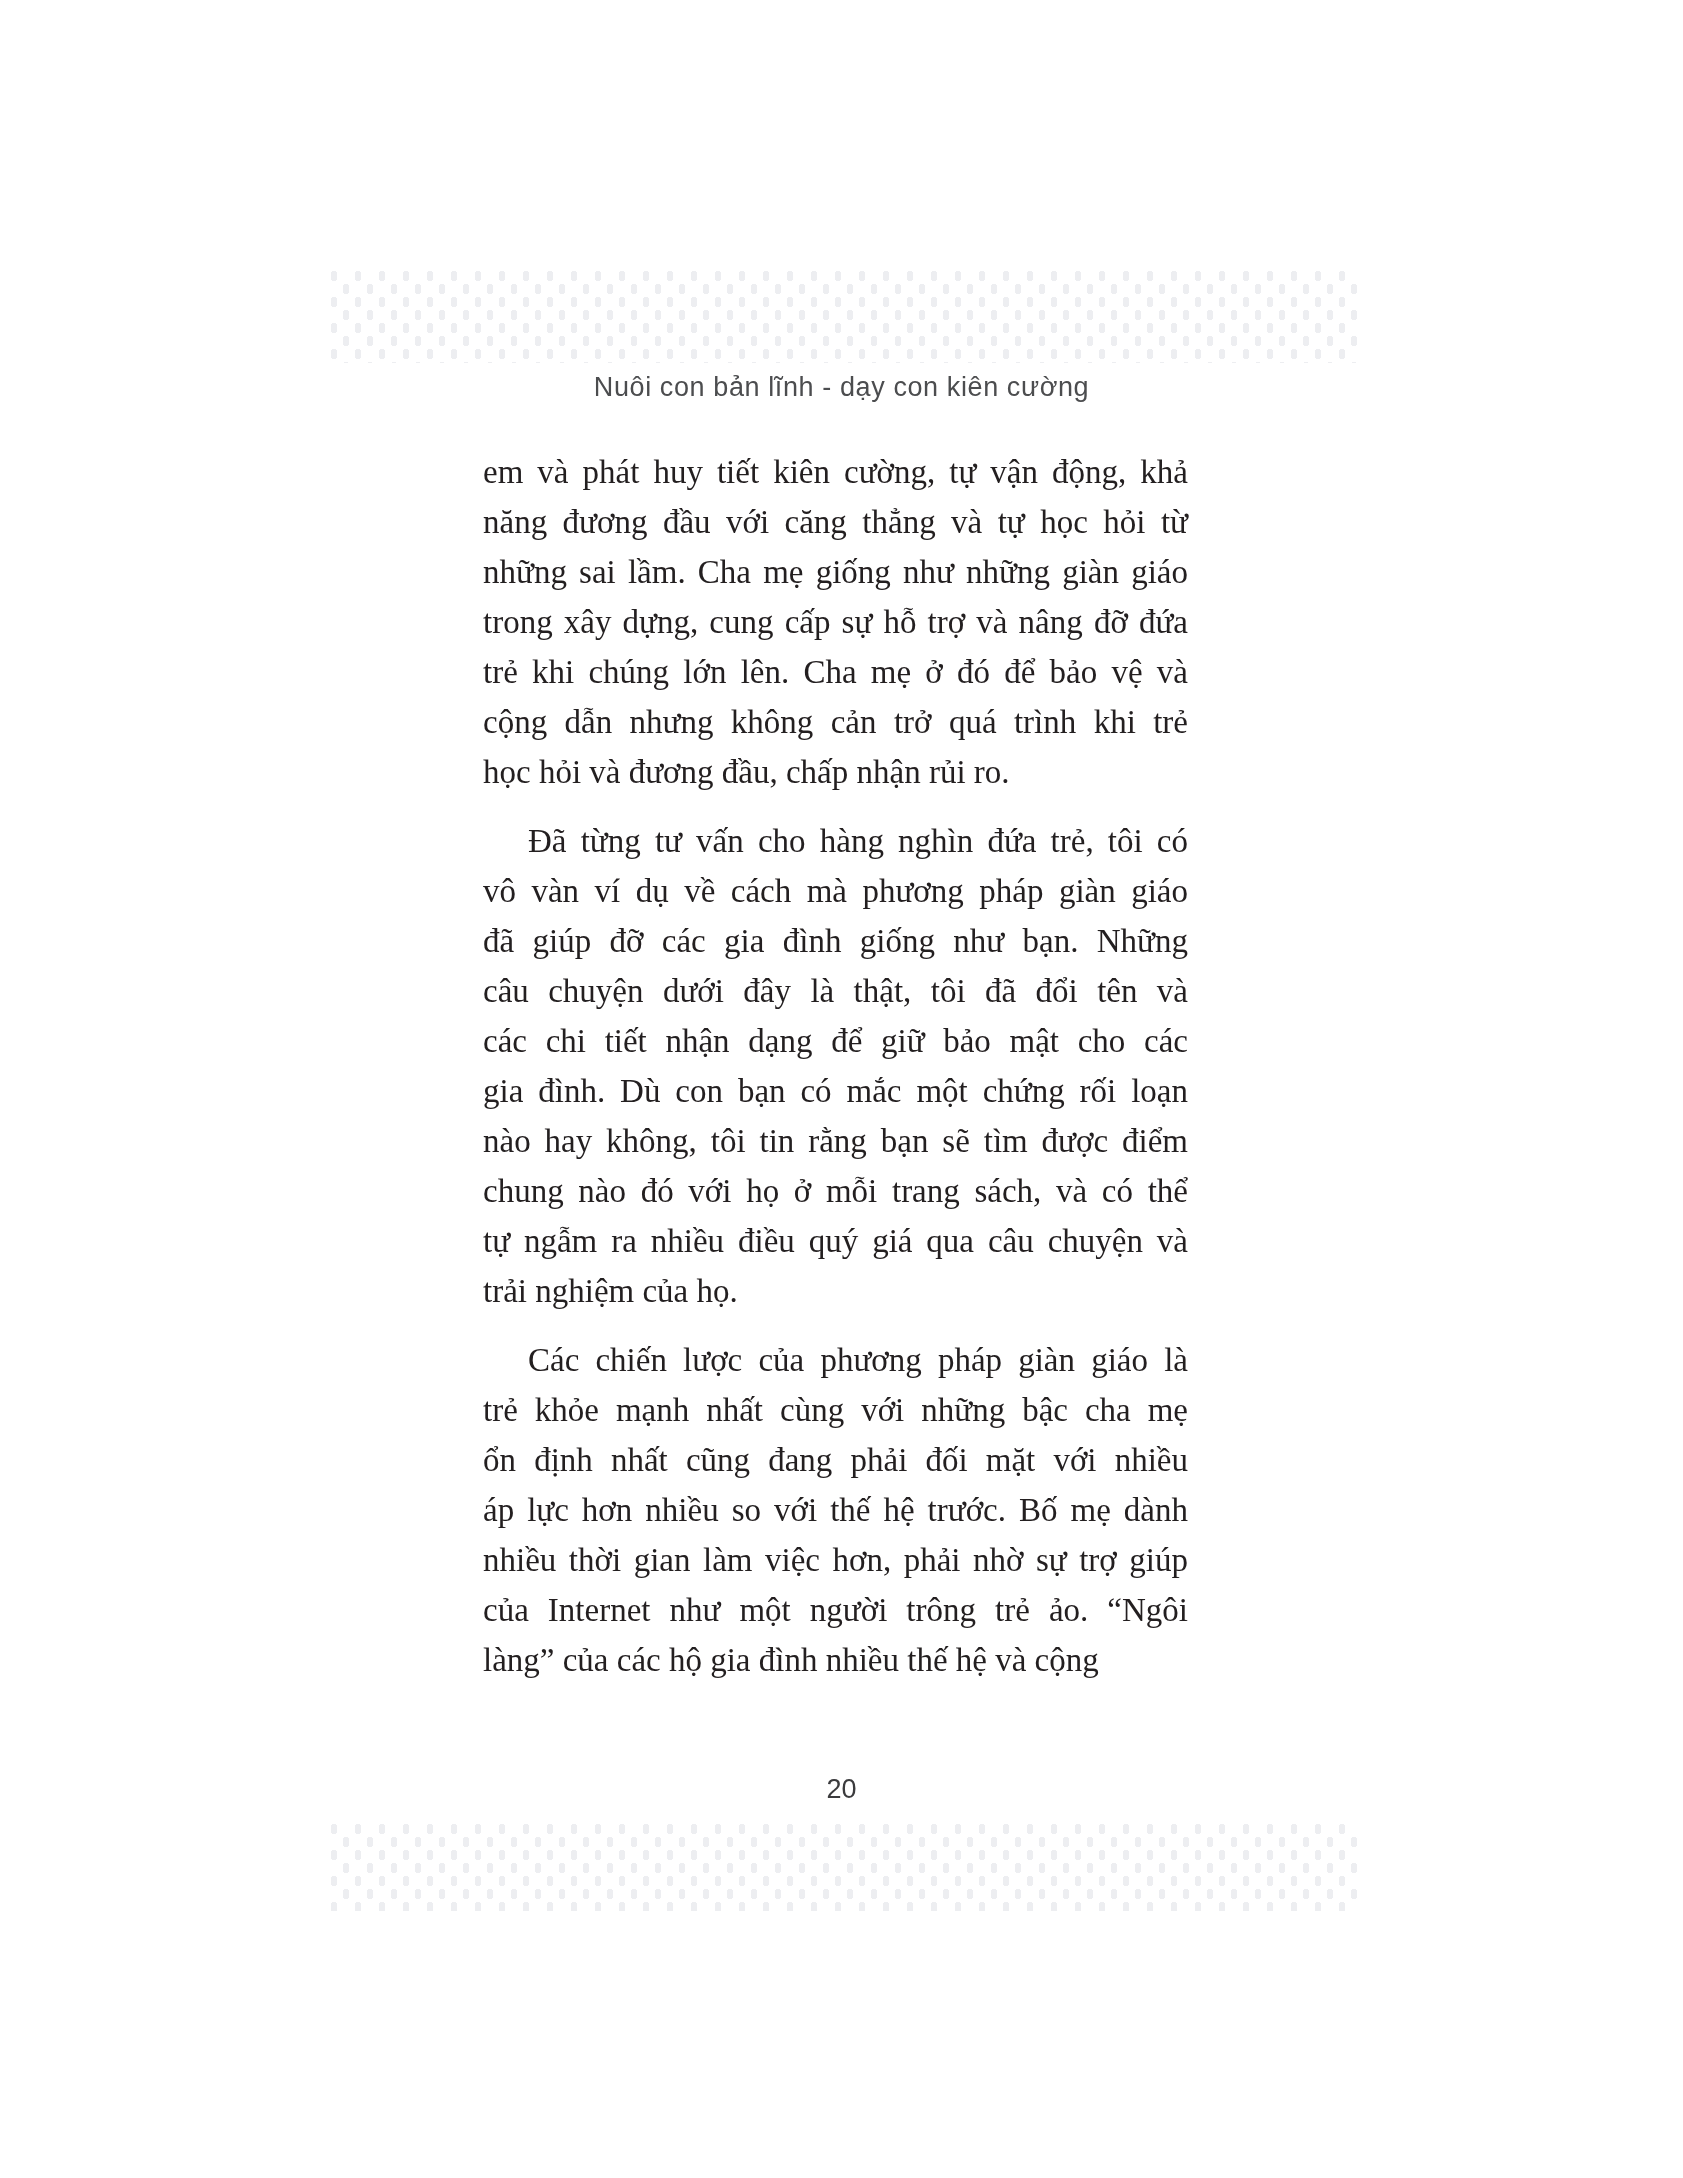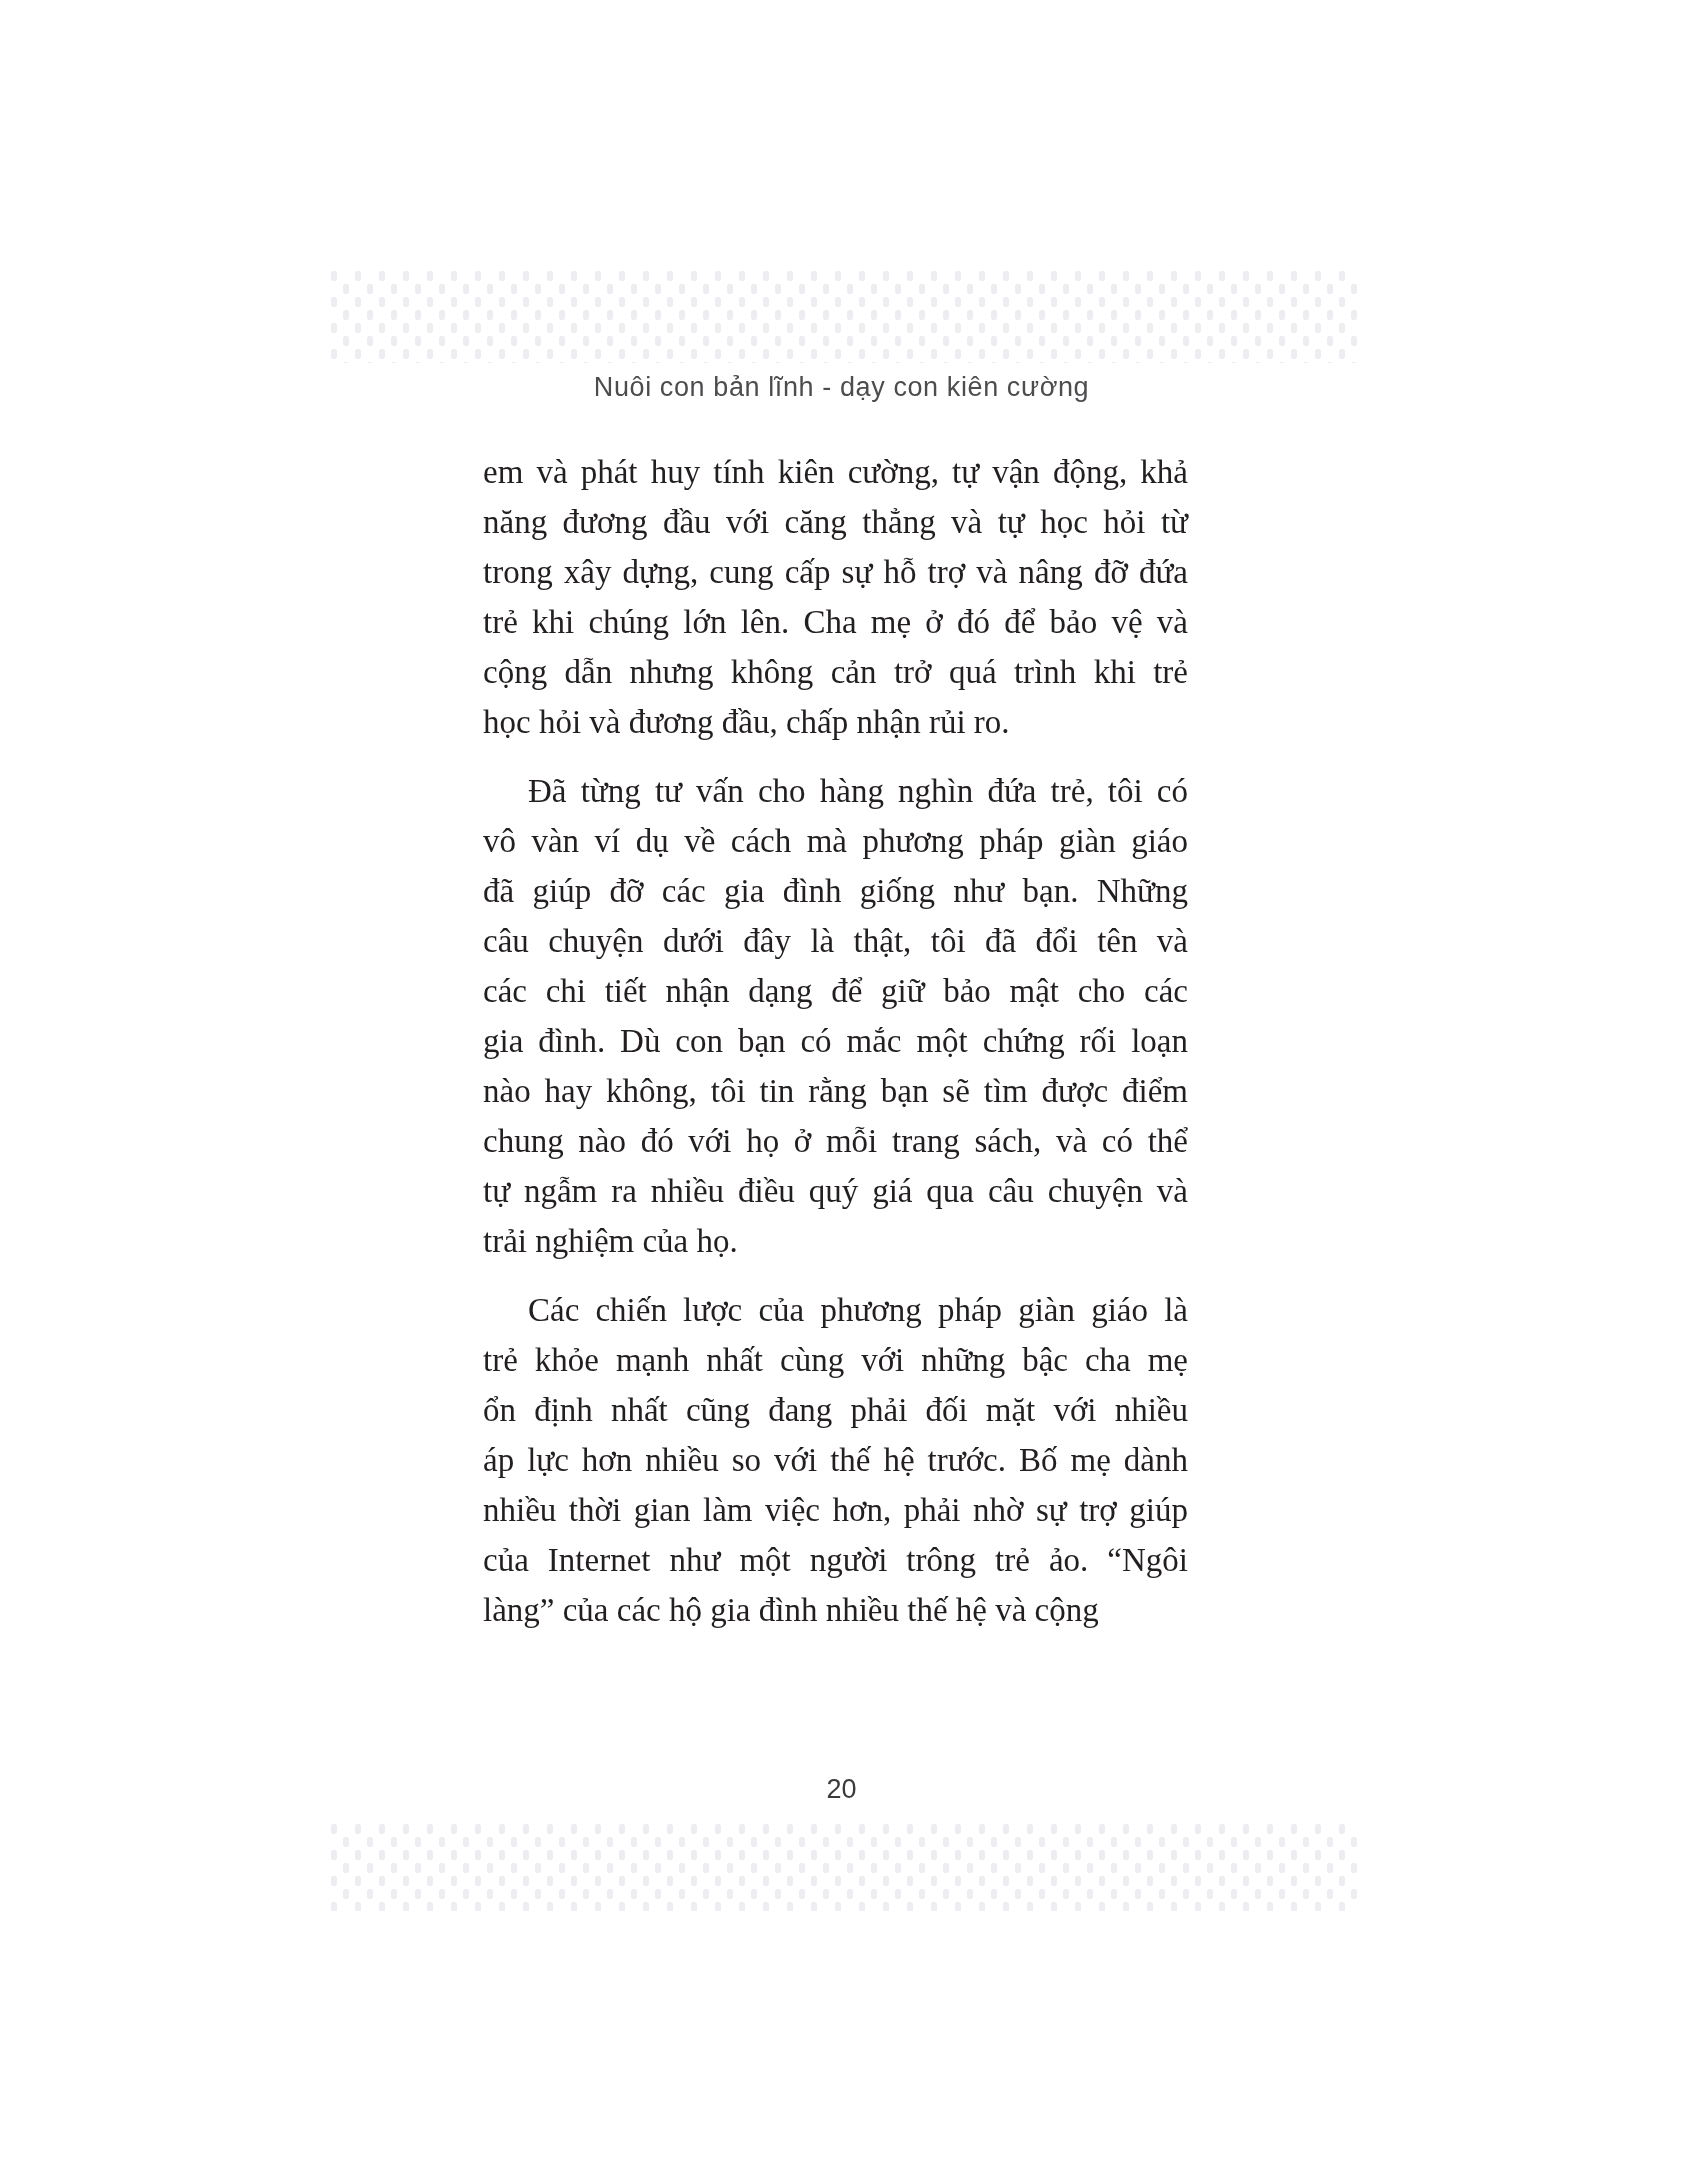--- a/index.html
+++ b/index.html
@@ -68,22 +68,23 @@
 <body>
 
 <div class="page">
 
   <div class="dot-band dot-band-top"></div>
 
   <div class="running-header">Nuôi con bản lĩnh - dạy con kiên cường</div>
 
   <main class="text-block" id="paragraphs">
       <div class="para">
-        <div class="line first">em và phát huy tính kiên cường, tự vận động, khả</div>
+        <div class="line first">em và phát huy tiết kiên cường, tự vận động, khả</div>
         <div class="line">năng đương đầu với căng thẳng và tự học hỏi từ</div>
+        <div class="line">những sai lầm. Cha mẹ giống như những giàn giáo</div>
         <div class="line">trong xây dựng, cung cấp sự hỗ trợ và nâng đỡ đứa</div>
         <div class="line">trẻ khi chúng lớn lên. Cha mẹ ở đó để bảo vệ và</div>
         <div class="line">cộng dẫn nhưng không cản trở quá trình khi trẻ</div>
         <div class="line last">học hỏi và đương đầu, chấp nhận rủi ro.</div>
       </div>
       <div class="para indent">
         <div class="line first">Đã từng tư vấn cho hàng nghìn đứa trẻ, tôi có</div>
         <div class="line">vô vàn ví dụ về cách mà phương pháp giàn giáo</div>
         <div class="line">đã giúp đỡ các gia đình giống như bạn. Những</div>
         <div class="line">câu chuyện dưới đây là thật, tôi đã đổi tên và</div>

